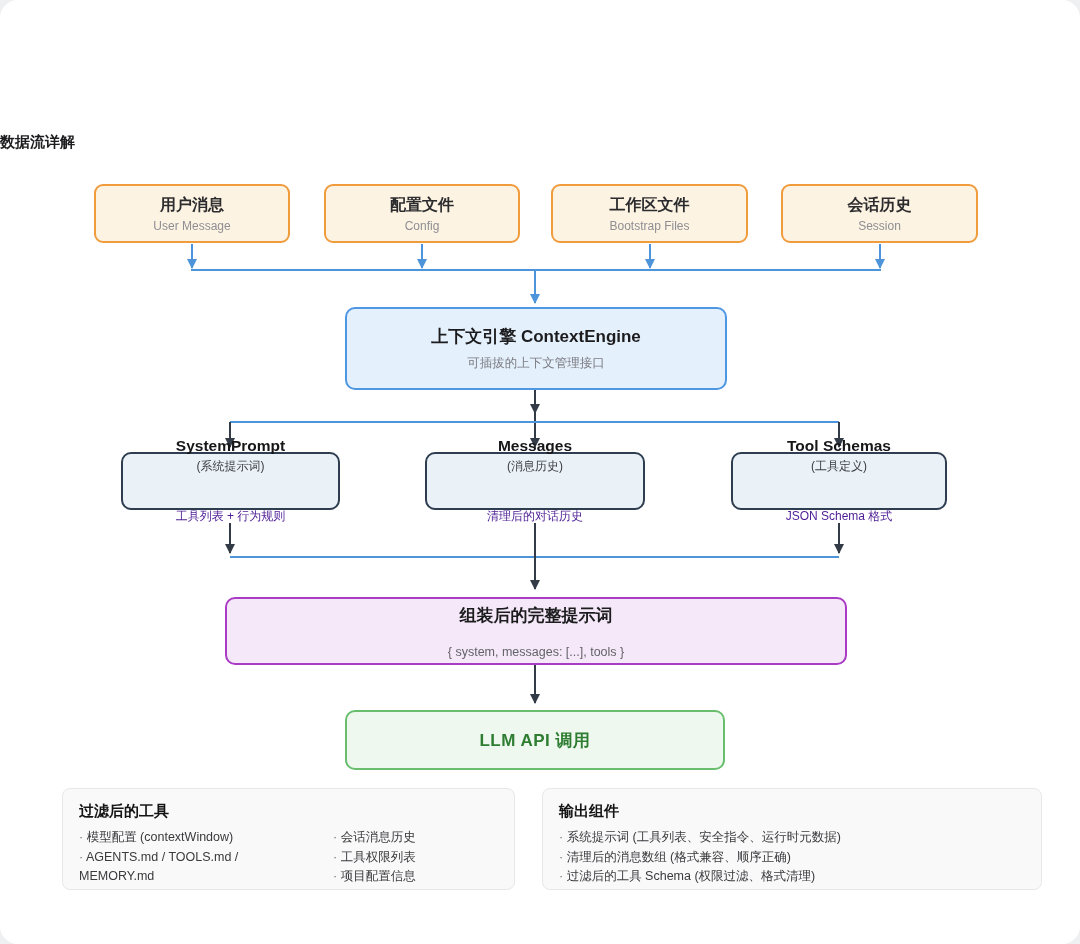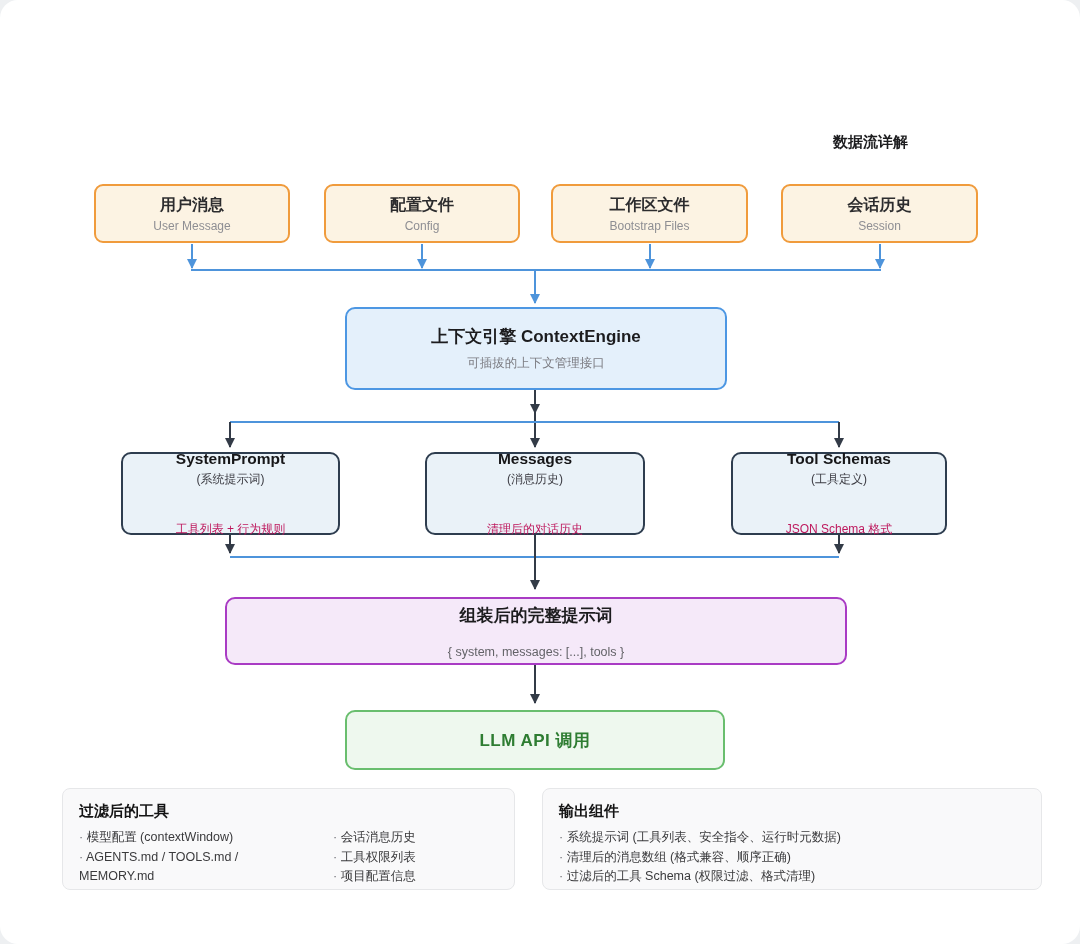--- a/index.html
+++ b/index.html
@@ -12,21 +12,21 @@
   .page{
     position:relative;width:1080px;height:944px;
     background:#ffffff;border-radius:18px;overflow:hidden;
   }
   .page-title{
     position:absolute;top:44px;left:0;width:1080px;
     text-align:center;font-size:32px;font-weight:700;color:#1a1a1a;letter-spacing:1px;
   }
   .page-subtitle{
     position:absolute;top:133px;left:0;width:908px;
-    text-align:right;font-size:15px;font-weight:700;color:#1d1d1f;
+    text-align:left;font-size:15px;font-weight:700;color:#1d1d1f;
   }
   .connectors{position:absolute;left:0;top:0;pointer-events:none;}
   .ln-b{stroke:var(--arrow-blue,#4E94DB);stroke-width:2;fill:none;}
   .ln-d{stroke:var(--arrow-dark,#333B47);stroke-width:2;fill:none;}
   .ah-b{fill:var(--arrow-blue,#4E94DB);}
   .ah-d{fill:var(--arrow-dark,#333B47);}
 
   .node{
     position:absolute;box-sizing:border-box;border-radius:9px;
     display:flex;flex-direction:column;align-items:center;justify-content:center;
@@ -46,27 +46,27 @@
 
   .engine{
     left:345px;top:307px;width:382px;height:83px;gap:7px;border-radius:10px;
     background:var(--engine-fill,#E4F0FB);
     border:2.5px solid var(--engine-border,#4D97E3);
   }
   .engine .t{font-size:17px;font-weight:700;color:#1c1c1e;}
   .engine .s{font-size:12.5px;color:#7c7c82;}
 
   .comp{
-    top:452px;height:83px;gap:3px;border-radius:10px;
+    top:452px;height:58px;gap:3px;border-radius:10px;
     background:var(--component-fill,#EAF2F8);
     border:2px solid var(--component-border,#2E3D4F);
   }
   .comp .t{font-size:15.5px;font-weight:700;color:#161618;}
   .comp .s{font-size:12px;color:#3c3c43;}
-  .comp .d{font-size:12px;color:#be185d;margin-top:30px;}
+  .comp .d{font-size:12px;color:#4c1d95;margin-top:30px;}
   .comp1{left:121px;width:219px;}
   .comp2{left:425px;width:220px;}
   .comp3{left:731px;width:216px;}
 
   .assembled{
     left:225px;top:597px;width:622px;height:68px;gap:18px;border-radius:10px;
     background:var(--assembled-fill,#F5E9F9);
     border:2.5px solid var(--assembled-border,#A93BC4);
   }
   .assembled .t{font-size:17px;font-weight:700;color:#1c1c1e;}

